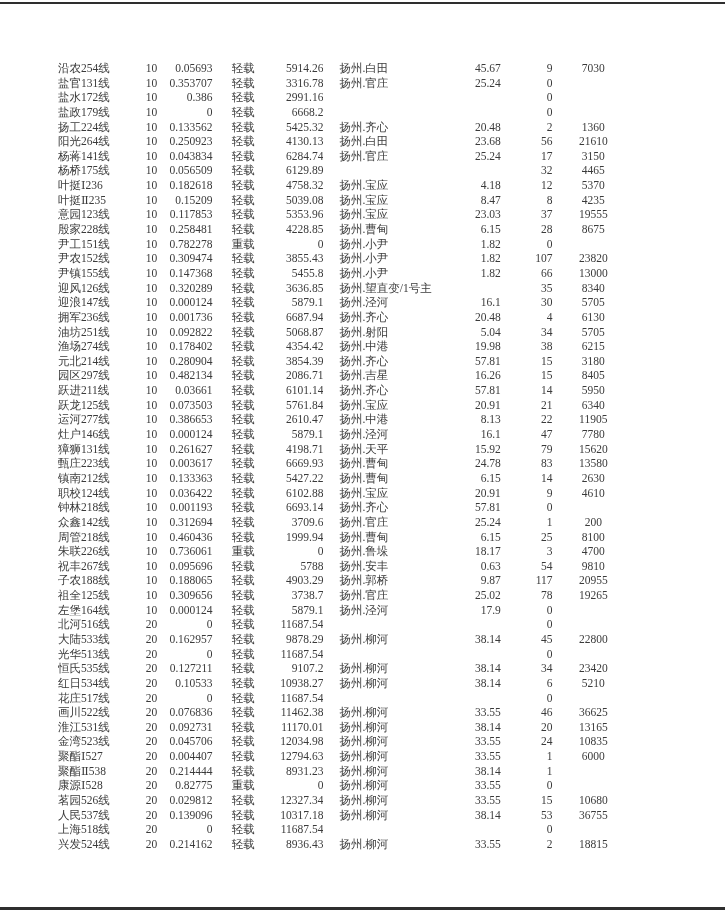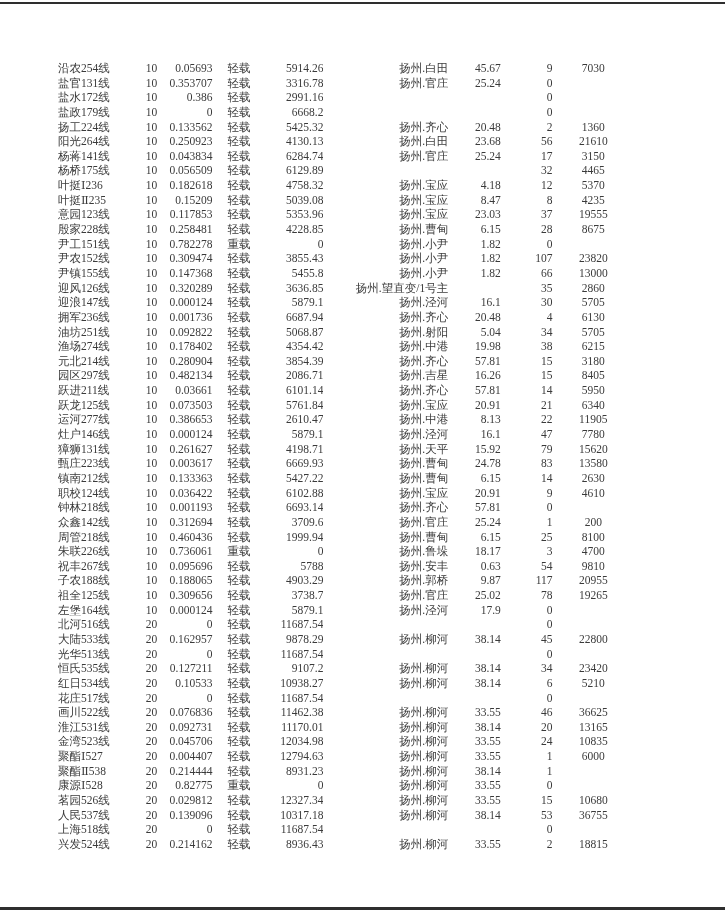--- a/index.html
+++ b/index.html
@@ -18,23 +18,23 @@
     color:#3a3a3a;font-size:11.5px;
   }
   .row{
     display:flex;flex-direction:row;align-items:baseline;
     height:14.65px;line-height:14.65px;white-space:nowrap;gap:11px;
   }
   .cell{display:block;overflow:hidden;white-space:nowrap;}
   .c-name    {width:82px;text-align:left;}
   .c-volt    {width:22px;text-align:right;}
   .c-ratio   {width:52px;text-align:right;}
-  .c-load    {width:32px;text-align:left;padding-left:4px;}
+  .c-load    {width:32px;text-align:right;padding-left:4px;}
   .c-val1    {width:68px;text-align:right;}
-  .c-station {width:128px;text-align:right;padding-left:5px;}
+  .c-station {width:128px;text-align:left;padding-left:5px;}
   .c-val2    {width:49px;text-align:right;}
   .c-count   {width:48px;text-align:right;}
   .c-val3    {width:70px;text-align:center;}
 </style>
 </head>
 <body style="background: rgb(255, 255, 255);">
 
 <div id="sep-top" class="page-separator" style="background: rgb(46, 46, 46);"></div>
 
 <div id="table-area" style="color: rgb(58, 58, 58);">
@@ -205,21 +205,21 @@
     </div>
     <div class="row">
       <span class="cell c-name">迎风126线</span>
       <span class="cell c-volt">10</span>
       <span class="cell c-ratio">0.320289</span>
       <span class="cell c-load">轻载</span>
       <span class="cell c-val1">3636.85</span>
       <span class="cell c-station">扬州.望直变/1号主</span>
       <span class="cell c-val2"></span>
       <span class="cell c-count">35</span>
-      <span class="cell c-val3">2860</span>
+      <span class="cell c-val3">8340</span>
     </div>
     <div class="row">
       <span class="cell c-name">迎浪147线</span>
       <span class="cell c-volt">10</span>
       <span class="cell c-ratio">0.000124</span>
       <span class="cell c-load">轻载</span>
       <span class="cell c-val1">5879.1</span>
       <span class="cell c-station">扬州.泾河</span>
       <span class="cell c-val2">16.1</span>
       <span class="cell c-count">30</span>

